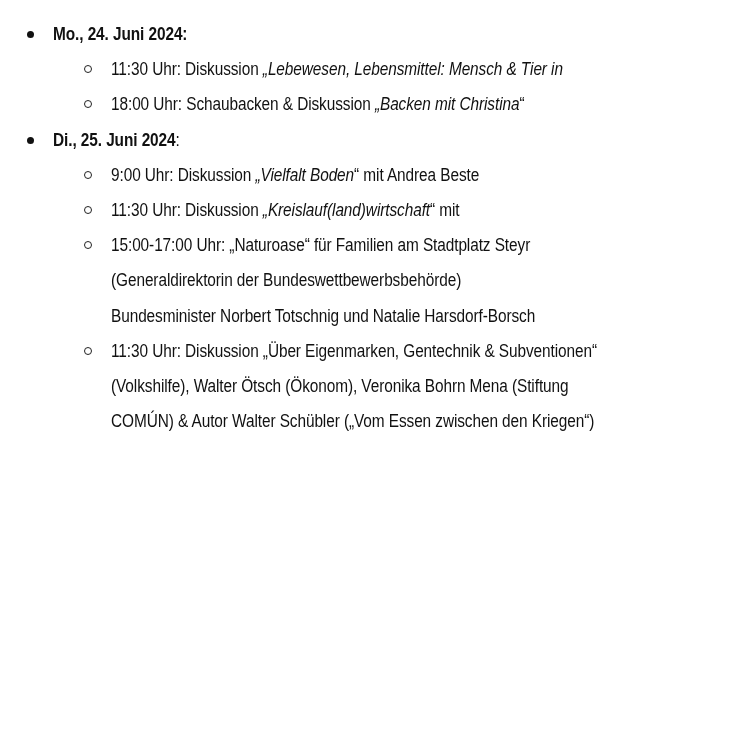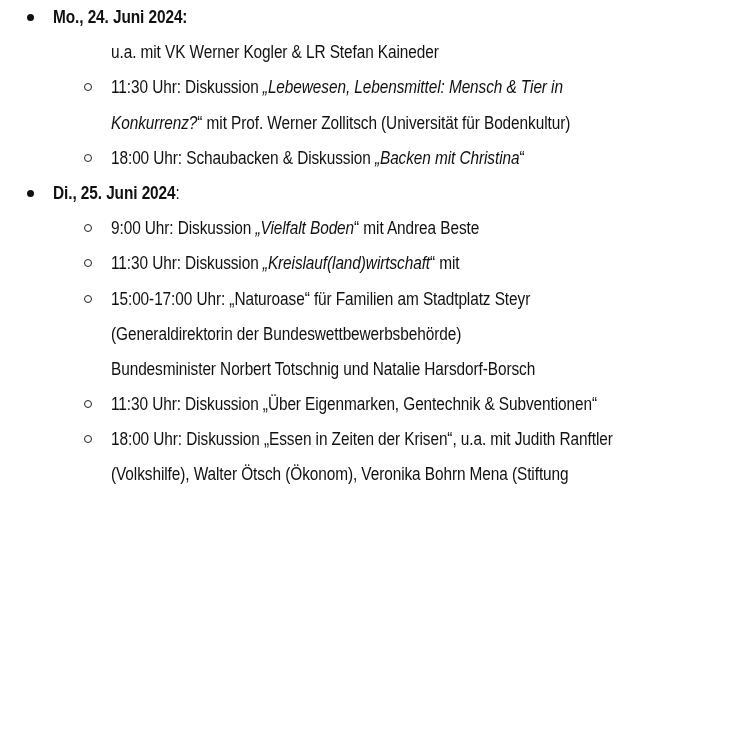--- a/index.html
+++ b/index.html
@@ -11,21 +11,21 @@
       width: 733px;
       height: 738px;
       position: relative;
       overflow: hidden;
       color: #111111;
       font-family: "Liberation Sans", sans-serif;
     }
     .doc {
       position: absolute;
       left: 0;
-      top: 0;
+      top: 17px;
       width: 733px;
     }
     .line {
       position: relative;
       height: 35.2px;
       line-height: 35.2px;
       font-size: 17.5px;
       white-space: nowrap;
     }
     .txt {
@@ -65,29 +65,23 @@
     .normal { font-weight: normal; }
   </style>
 </head>
 <body>
 
 <div class="doc" id="doc">
     <div class="line day">
       <span class="bullet"></span>
       <span class="txt"><span>Mo., 24. Juni 2024:</span></span>
     </div>
-    <div class="line cont">
-      <span class="txt"><span>u.a. mit VK Werner Kogler &amp; LR Stefan Kaineder</span></span>
-    </div>
     <div class="line sub">
       <span class="circle"></span>
       <span class="txt"><span>11:30 Uhr: Diskussion </span><span class="it">„Lebewesen, Lebensmittel: Mensch &amp; Tier in</span></span>
-    </div>
-    <div class="line cont">
-      <span class="txt"><span class="it">Konkurrenz?</span><span>“ mit Prof. Werner Zollitsch (Universität für Bodenkultur)</span></span>
     </div>
     <div class="line sub">
       <span class="circle"></span>
       <span class="txt"><span>18:00 Uhr: Schaubacken &amp; Diskussion </span><span class="it">„Backen mit Christina</span><span>“</span></span>
     </div>
     <div class="line day">
       <span class="bullet"></span>
       <span class="txt"><span>Di., 25. Juni 2024</span><span class="normal">:</span></span>
     </div>
     <div class="line sub">
@@ -105,20 +99,19 @@
     <div class="line cont">
       <span class="txt"><span>(Generaldirektorin der Bundeswettbewerbsbehörde)</span></span>
     </div>
     <div class="line cont">
       <span class="txt"><span>Bundesminister Norbert Totschnig und Natalie Harsdorf-Borsch</span></span>
     </div>
     <div class="line sub">
       <span class="circle"></span>
       <span class="txt"><span>11:30 Uhr: Diskussion „Über Eigenmarken, Gentechnik &amp; Subventionen“</span></span>
     </div>
-    <div class="line sub">
-      <span class="circle"></span>
-      <span class="txt"><span>18:00 Uhr: Diskussion „Essen in Zeiten der Krisen“, u.a. mit Judith Ranftler</span></span>
+    <div class="line cont">
+      <span class="txt"><span>(Volkshilfe), Walter Ötsch (Ökonom), Veronika Bohrn Mena (Stiftung</span></span>
     </div>
     <div class="line cont">
-      <span class="txt"><span>(Volkshilfe), Walter Ötsch (Ökonom), Veronika Bohrn Mena (Stiftung</span></span>
+      <span class="txt"><span>COMÚN) &amp; Autor Walter Schübler („Vom Essen zwischen den Kriegen“)</span></span>
     </div>
   </div>
 
 </body></html>

